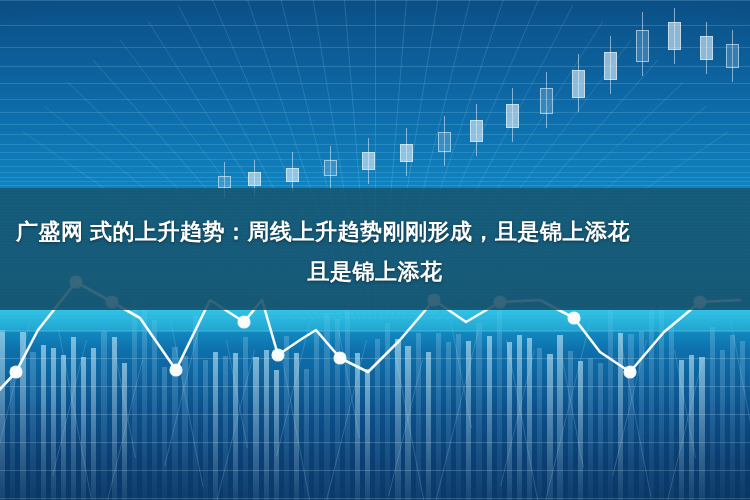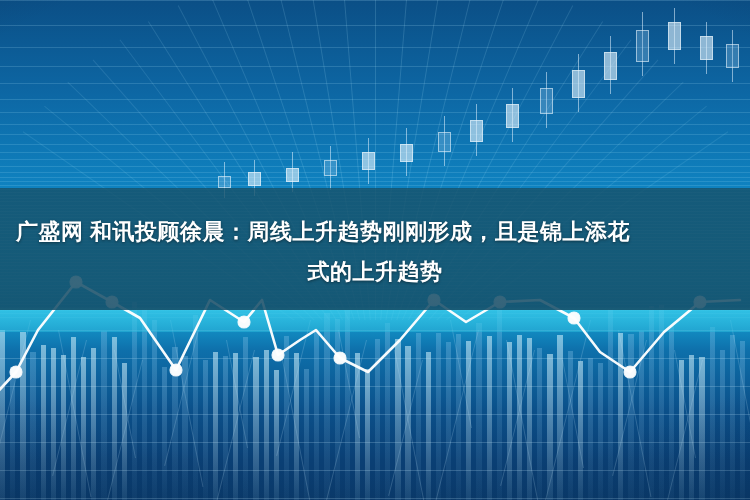--- a/index.html
+++ b/index.html
@@ -394,17 +394,17 @@
       <circle cx="574" cy="318" r="6" fill="#ffffff" stroke="rgba(255,255,255,0.9)" stroke-width="1.2" opacity="0.97"></circle>
       <circle cx="630" cy="372" r="6" fill="#ffffff" stroke="rgba(255,255,255,0.9)" stroke-width="1.2" opacity="0.97"></circle>
       <circle cx="700" cy="302" r="6" fill="#ffffff" stroke="rgba(255,255,255,0.9)" stroke-width="1.2" opacity="0.97"></circle>
     </svg>
 
   <div class="teal-band" id="tealBand" style="top: 188px; height: 122px;"></div>
 
   <div class="layer vignette"></div>
 
   <div class="headline">
-    <span class="l1">广盛网 和讯投顾徐晨：周线上升趋势刚刚形成，且是锦上添花</span>
-    <span class="l2">式的上升趋势</span>
+    <span class="l1">广盛网 式的上升趋势：周线上升趋势刚刚形成，且是锦上添花</span>
+    <span class="l2">且是锦上添花</span>
   </div>
 
 </div>
 
 </body></html>

